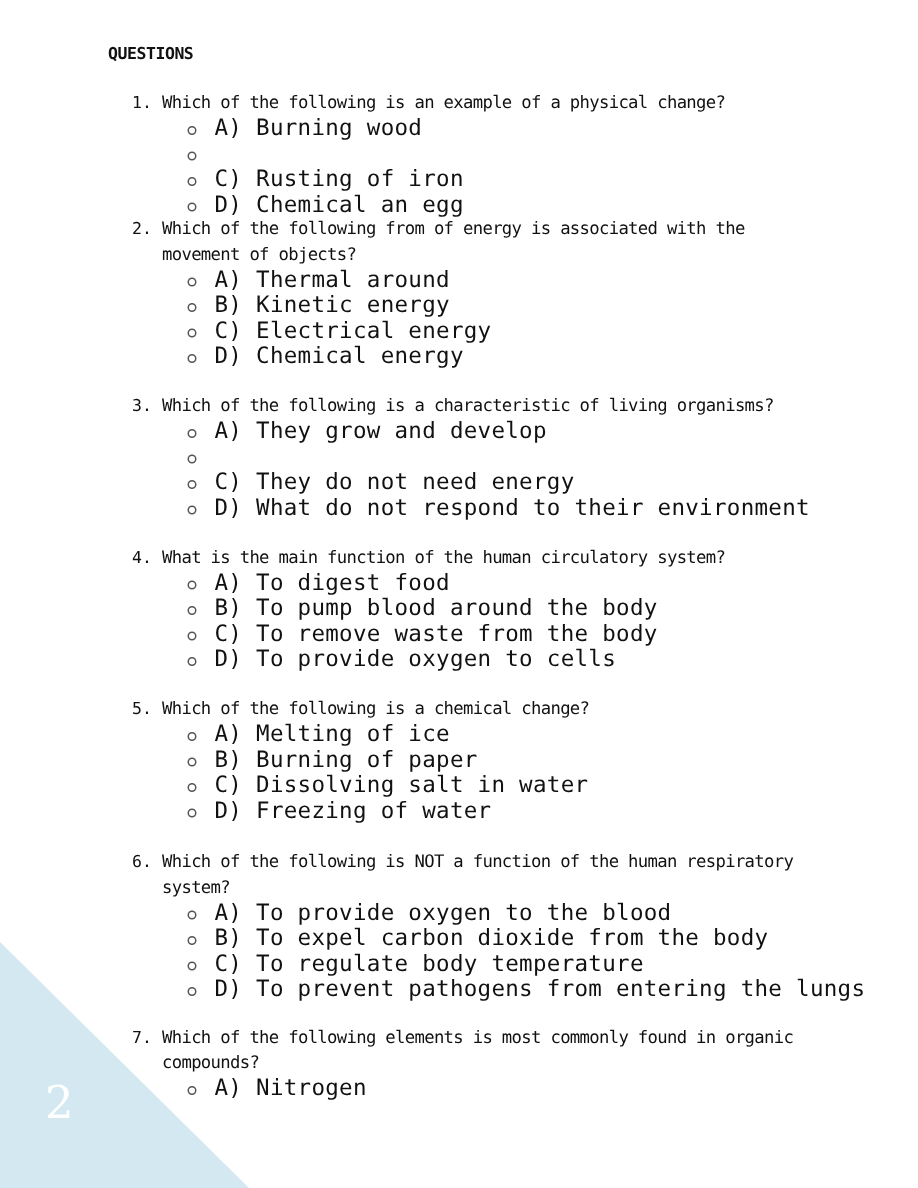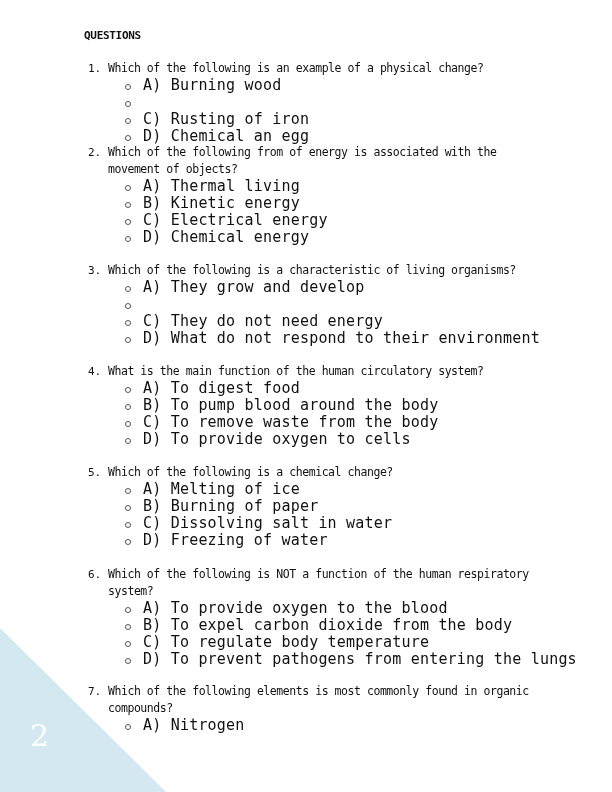--- a/index.html
+++ b/index.html
@@ -1,19 +1,19 @@
 <!DOCTYPE html>
 <html><head>
 <meta charset="utf-8">
 <style>
   html, body { margin: 0; padding: 0; }
   body { width: 612px; height: 792px; background: #ffffff; position: relative; overflow: hidden; font-family: "DejaVu Sans Mono", "Liberation Mono", monospace; color: #111; }
   .tri { position: absolute; left: 0; top: 628px; width: 0; height: 0; border-left: 166px solid #d3e8f0; border-top: 164px solid transparent; }
   .pagenum { position: absolute; left: 30px; top: 718px; font-family: "DejaVu Serif", "Liberation Serif", serif; font-size: 30px; color: #ffffff; }
-  .heading { position: absolute; left: 72px; top: 29px; font-size: 11px; font-weight: bold; letter-spacing: -0.3px; margin-left: 12px; }
+  .heading { position: absolute; left: 72px; top: 29px; font-size: 11px; font-weight: bold; letter-spacing: -0.3px; }
   .q { position: absolute; left: 88px; width: 460px; }
   .qline { position: relative; height: 17px; line-height: 17px; font-size: 11.5px; }
   .qnum { position: absolute; left: 0; top: 0; font-size: 11px; font-weight: normal; }
   .qtext { position: absolute; left: 20px; font-weight: normal; letter-spacing: -0.45px; font-size: 11.5px; white-space: nowrap; }
   .opt { position: relative; height: 17px; line-height: 17px; font-size: 15px; letter-spacing: 0.2px; }
   .bullet { position: absolute; left: 37px; top: 7px; width: 4px; height: 4px; border: 1px solid #555; border-radius: 50%; }
   .otext { position: absolute; left: 55px; white-space: nowrap; }
 </style>
 </head>
 <body>
@@ -48,21 +48,21 @@
 <div class="q" style="top:144px">
   <div class="qline">
       <span class="qnum">2.</span>
       <span class="qtext">Which of the following from of energy is associated with the</span>
     </div>
   <div class="qline">
       <span class="qtext">movement of objects?</span>
     </div>
   <div class="opt">
       <span class="bullet"></span>
-      <span class="otext">A) Thermal living</span>
+      <span class="otext">A) Thermal around</span>
     </div>
   <div class="opt">
       <span class="bullet"></span>
       <span class="otext">B) Kinetic energy</span>
     </div>
   <div class="opt">
       <span class="bullet"></span>
       <span class="otext">C) Electrical energy</span>
     </div>
   <div class="opt">

